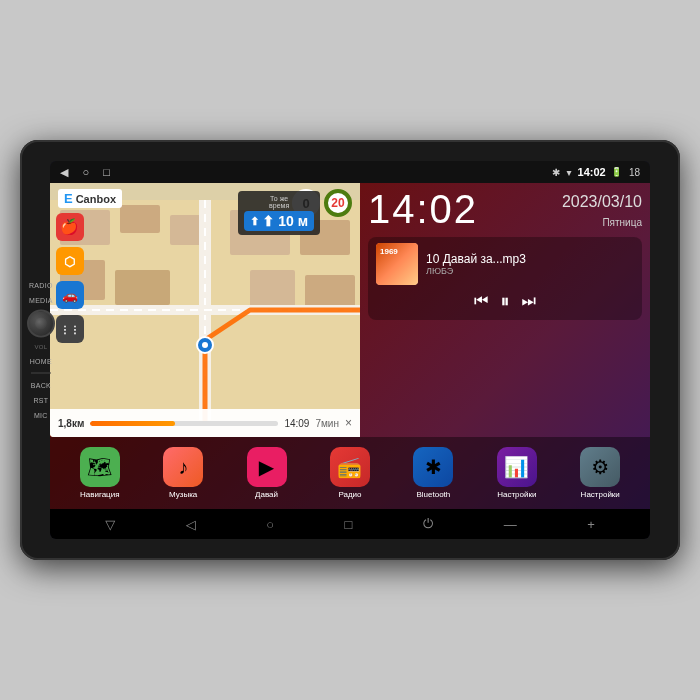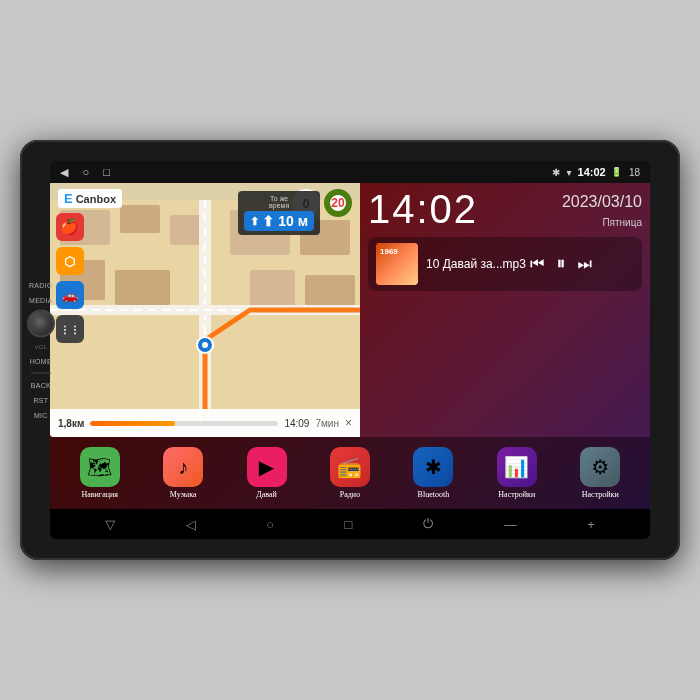--- a/index.html
+++ b/index.html
@@ -211,21 +211,21 @@
       background: white;
       border-radius: 50%;
       width: 28px;
       height: 28px;
       display: flex;
       align-items: center;
       justify-content: center;
       font-size: 12px;
       font-weight: bold;
       color: #e53935;
-      border: 6px solid #4d7c0f;
+      border: 4px solid #4d7c0f;
     }
 
     .instruction-panel {
       position: absolute;
       top: 8px;
       left: 50%;
       transform: translateX(-20%);
       background: rgba(30,30,30,0.85);
       color: white;
       font-size: 8px;
@@ -323,20 +323,21 @@
     .date-info .weekday {
       color: #ccc;
     }
 
     
     .music-widget {
       background: rgba(0,0,0,0.3);
       border-radius: 8px;
       padding: 6px 8px;
       display: flex;
+      flex-direction: column;
       gap: 4px;
     }
 
     .music-row {
       display: flex;
       align-items: center;
       gap: 8px;
     }
 
     .album-art {
@@ -430,21 +431,20 @@
       align-items: center;
       justify-content: center;
       font-size: 20px;
     }
 
     .app-label {
       color: #fff;
       font-size: 8px;
       text-align: center;
       white-space: nowrap;
-      font-family: Liberation Serif, serif;
     }
 
     
     .icon-nav { background: #4CAF50; }
     .icon-music { background: linear-gradient(135deg, #FF6B6B, #ee5a24); }
     .icon-video { background: #E91E63; }
     .icon-radio { background: linear-gradient(135deg, #e53935, #c62828); }
     .icon-bt { background: linear-gradient(135deg, #1565C0, #0D47A1); }
     .icon-eq { background: linear-gradient(135deg, #7B1FA2, #4A148C); }
     .icon-settings { background: linear-gradient(135deg, #607D8B, #455A64); }
@@ -603,20 +603,21 @@
           </div>
 
           <div class="music-widget">
             <div class="music-row">
               <div class="album-art">
                 <div class="album-art-inner"></div>
                 <div class="album-text">1969</div>
               </div>
               <div class="music-info">
                 <div class="music-title">10 Давай за...mp3</div>
+                <div class="music-artist">ЛЮБЭ</div>
               </div>
             </div>
             <div class="music-controls">
               <span class="ctrl-btn">⏮</span>
               <span class="ctrl-btn play">⏸</span>
               <span class="ctrl-btn">⏭</span>
             </div>
           </div>
         </div>
 

